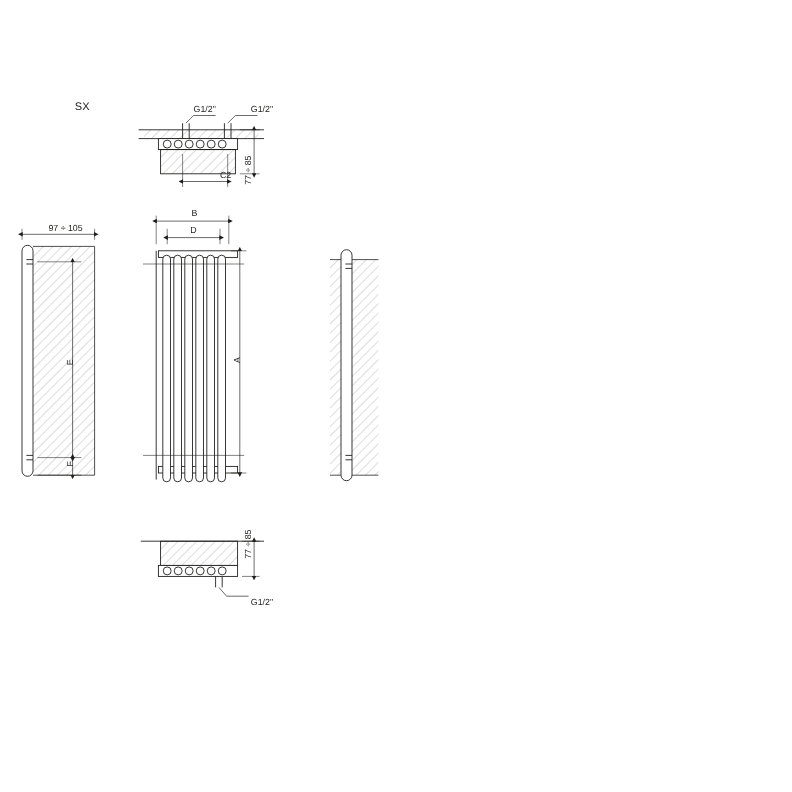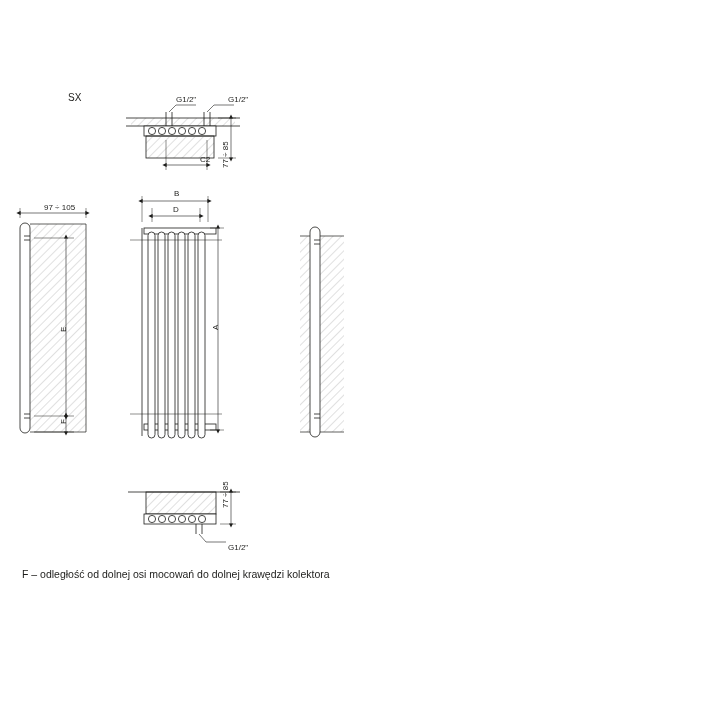--- a/index.html
+++ b/index.html
@@ -233,18 +233,15 @@
 
   <span class="lbl vert" style="left:60px; top:424px;">F</span>
 
   <span class="lbl vert" style="left:222px; top:508px;">77 ÷ 85</span>
 
   <span class="lbl" style="left:228px; top:544px;">G1/2"</span>
 
   <div class="legend-rule"></div>
 
   <div class="legend">
-    <span class="row" style="padding-left:14px;">
-      <span class="item">F – odległość od dolnej osi mocowań do dolnej krawędzi kolektora</span>
-    </span>
   </div>
 
 </div>
 
 </body></html>

